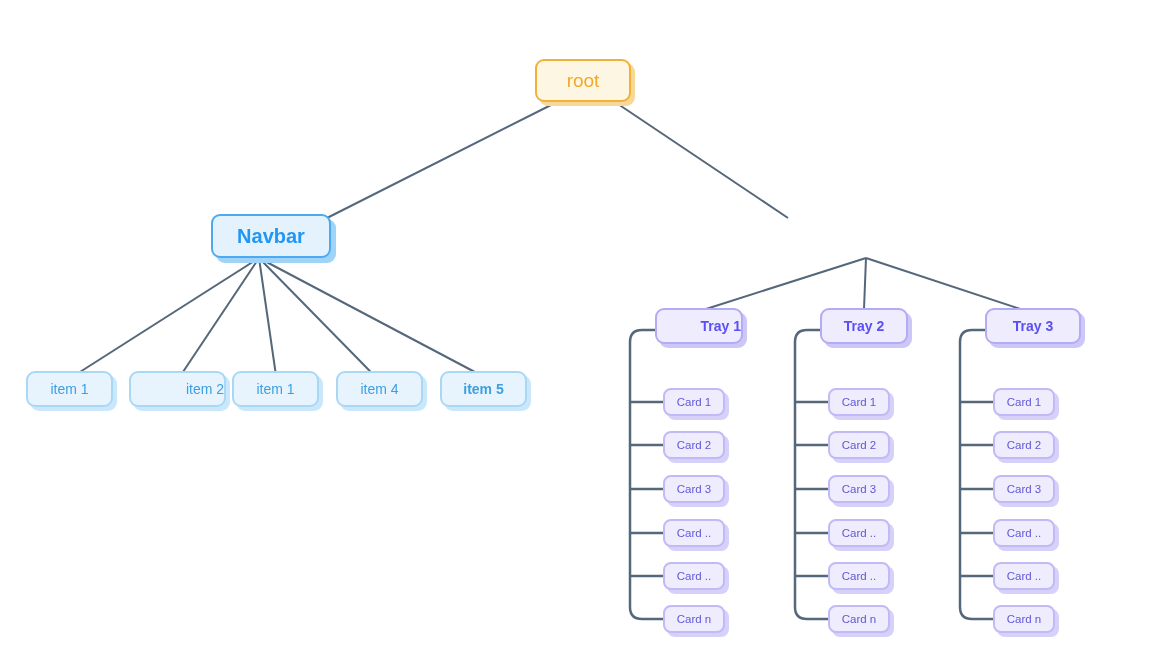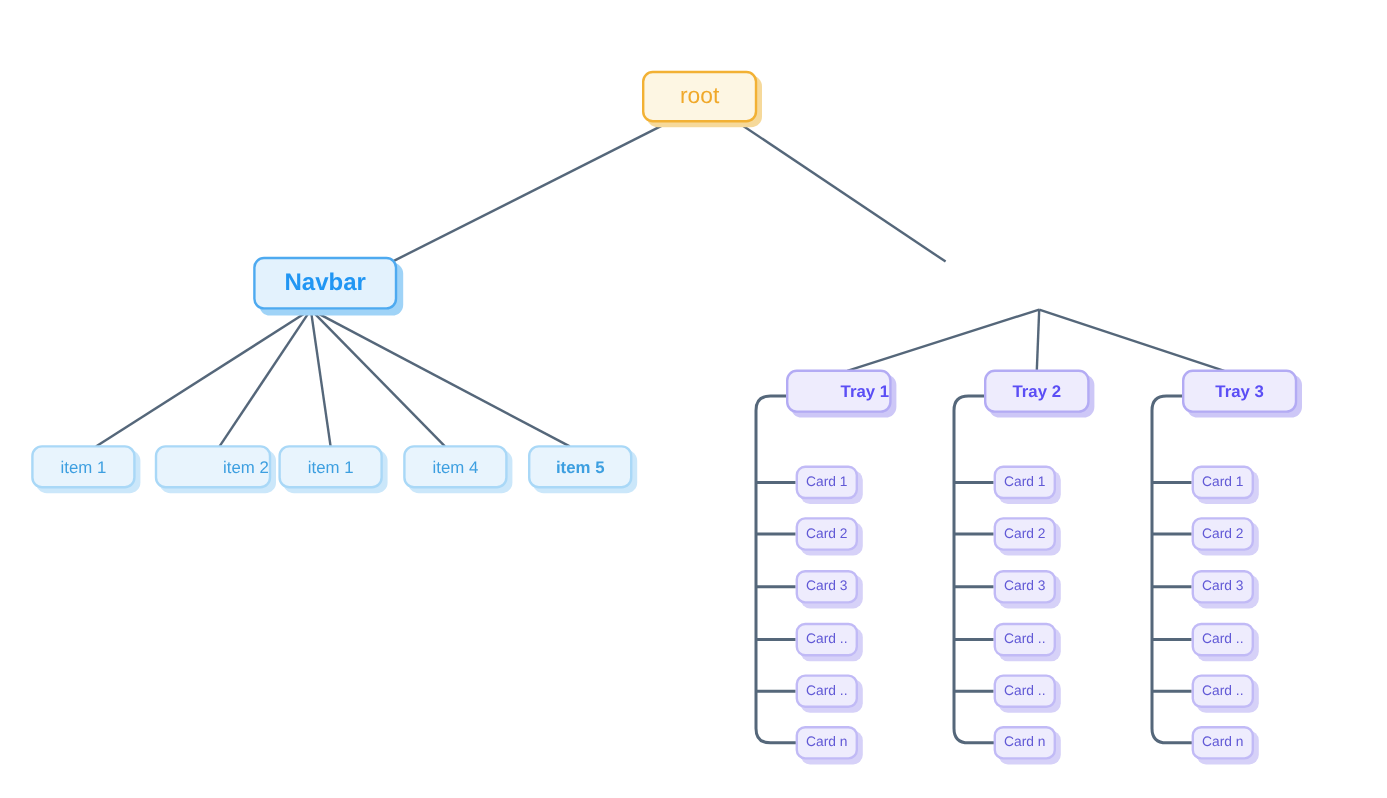--- a/index.html
+++ b/index.html
@@ -102,21 +102,21 @@
     border-color: #b3abf4;
     border-radius: 9px;
     color: #5b4ef5;
     font-size: 14px;
     font-weight: bold;
     box-shadow: 4px 4px 0 0 #cdc7f7;
   }
 
   
   .n-card {
-    width: 52px; height: 28px;
+    width: 62px; height: 28px;
     background: #eeecfd;
     border-width: 2px;
     border-color: #c1baf6;
     border-radius: 8px;
     color: #6159d6;
     font-size: 11.5px;
     box-shadow: 4px 4px 0 0 #d6d1f8;
   }
 </style>
 </head>

